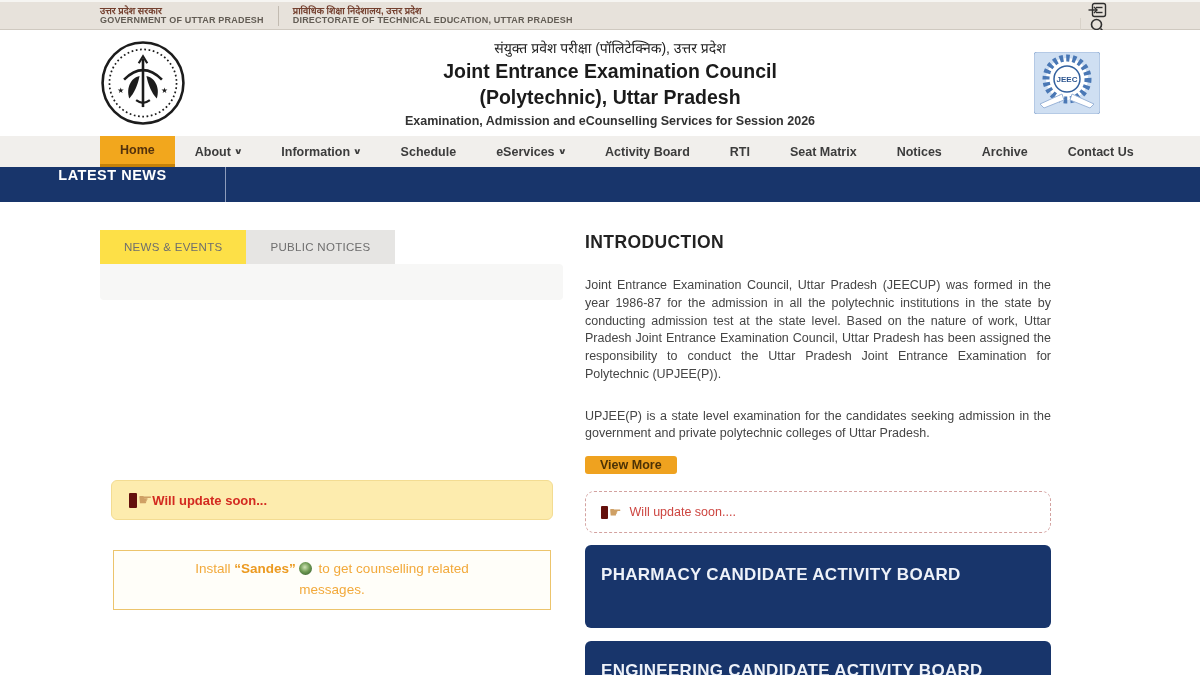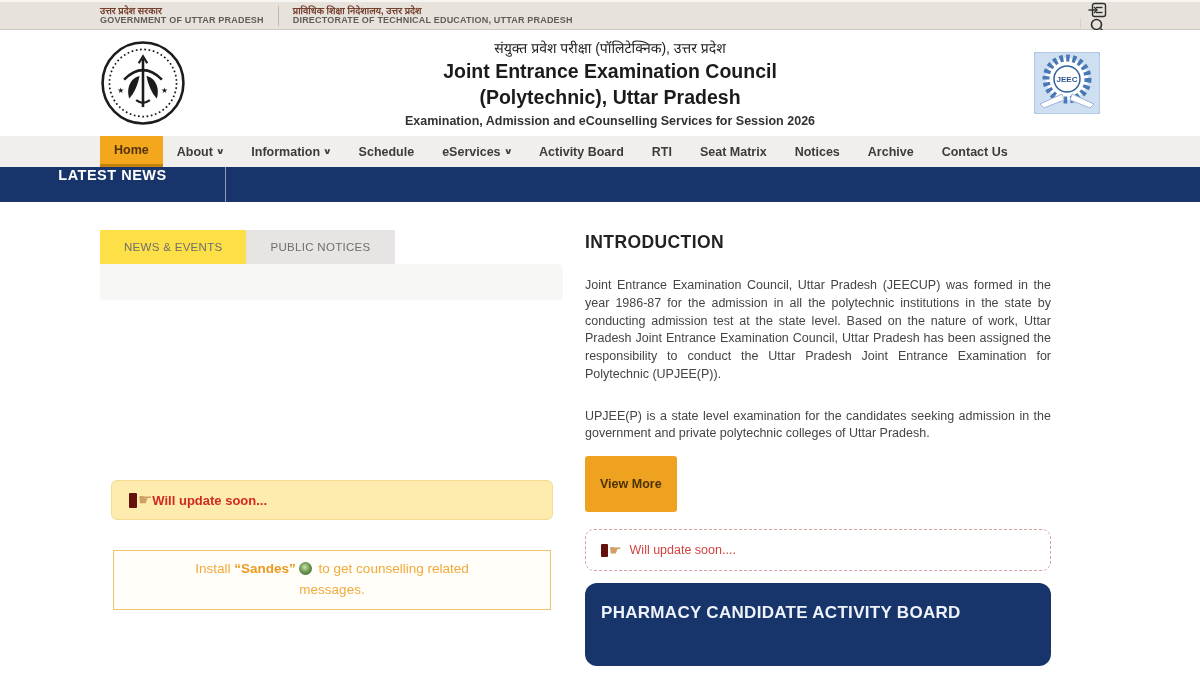--- a/index.html
+++ b/index.html
@@ -55,21 +55,21 @@
   .logo-right { width: 66px; height: 62px; flex: 0 0 auto; text-align: right; }
 
   
   .navbar {
     height: 31px; background: #f1efec;
     display: flex; align-items: stretch;
     padding-left: 100px;
   }
   .nav-item {
     display: flex; align-items: center;
-    padding: 0 14px;
+    padding: 0 20px;
     font-size: 12.5px; font-weight: bold; color: #3c3c3c;
     cursor: pointer; white-space: nowrap;
   }
   .nav-item.active {
     background: #f2a71d;
     color: #54320c;
     border-bottom: 3px solid #c5820a;
   }
   .caret {
     font-size: 8px; color: inherit; margin-left: 4px;
@@ -162,39 +162,39 @@
   .intro-para {
     font-size: 12.5px; color: #454545; line-height: 1.42;
     text-align: justify;
     margin-top: 24px;
   }
   .view-more {
     margin-top: 13px;
     background: #efa21f; color: #4c3206;
     border: none; border-radius: 3px;
     font-family: inherit; font-size: 12.5px; font-weight: bold;
-    padding: 21px 15px; cursor: pointer;
+    padding: 2px 15px; cursor: pointer;
   }
   .dotted-notice {
     margin-top: 17px;
     height: 42px;
     border: 1px dashed #d3a2a0;
     border-radius: 9px;
     display: flex; align-items: center;
     padding-left: 15px;
   }
   .dotted-notice .notice-text {
     color: #cd4540; font-size: 12.5px; margin-left: 8px;
   }
   .dotted-notice .hand { font-size: 14px; }
   .dotted-notice .bar { width: 7px; height: 13px; }
 
   .board {
     background: #18356b;
-    border-radius: 12px;
+    border-radius: 6px;
     color: #eef2f9;
     padding: 20px 16px 0 16px;
     cursor: pointer;
   }
   .board-title { font-size: 17px; font-weight: bold; letter-spacing: 0.3px; }
   .board.pharmacy { margin-top: 12px; height: 83px; }
   .board.engineering { margin-top: 13px; height: 73px; }
 </style>
 </head>
 <body>

